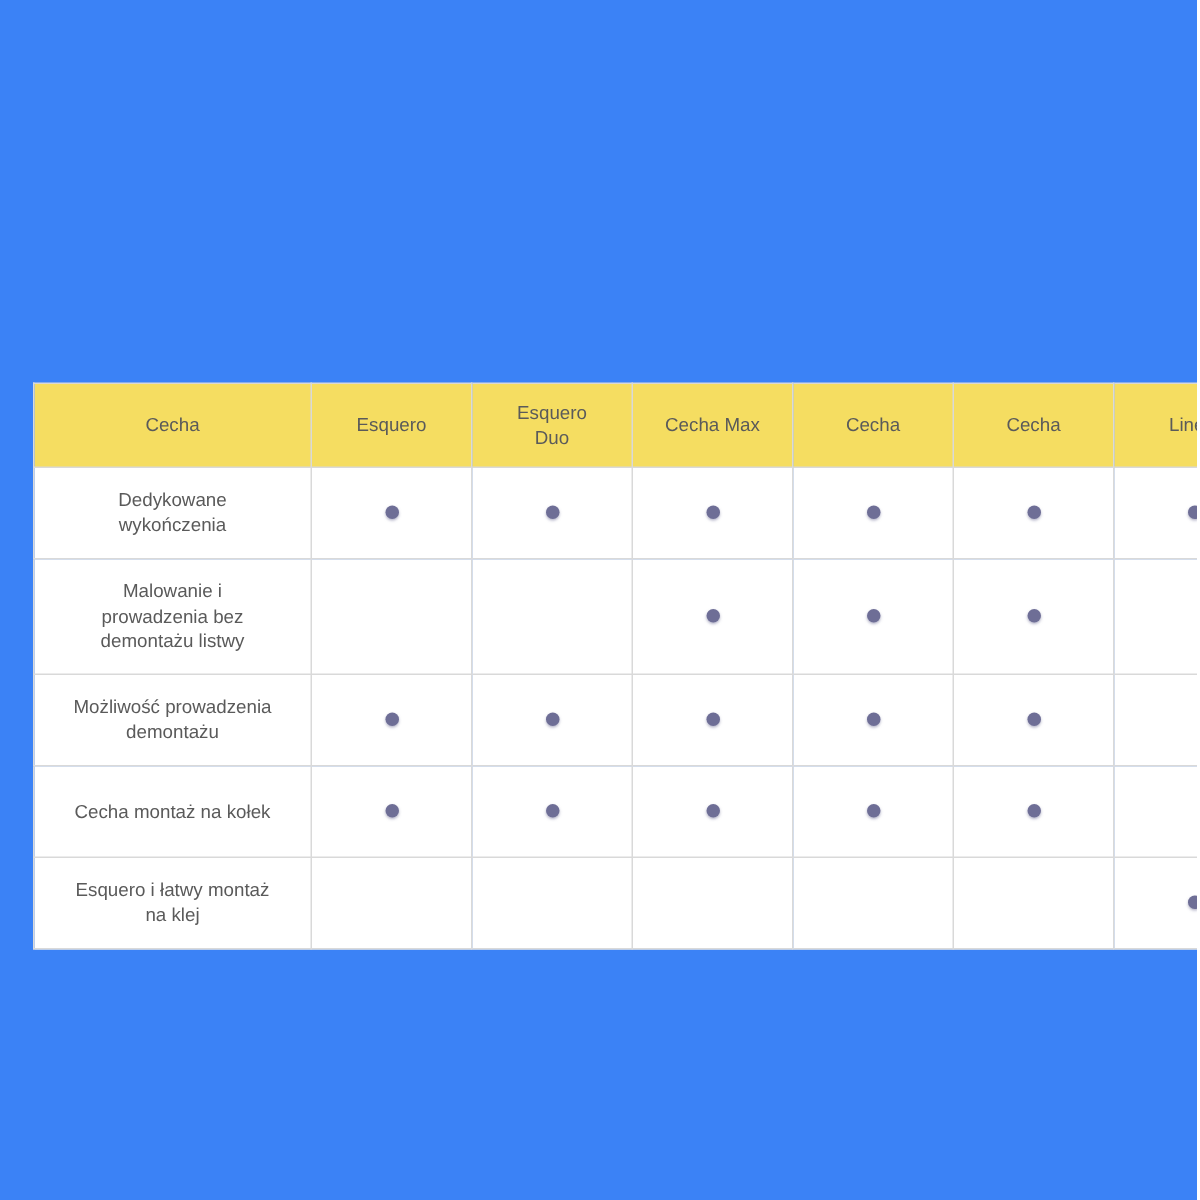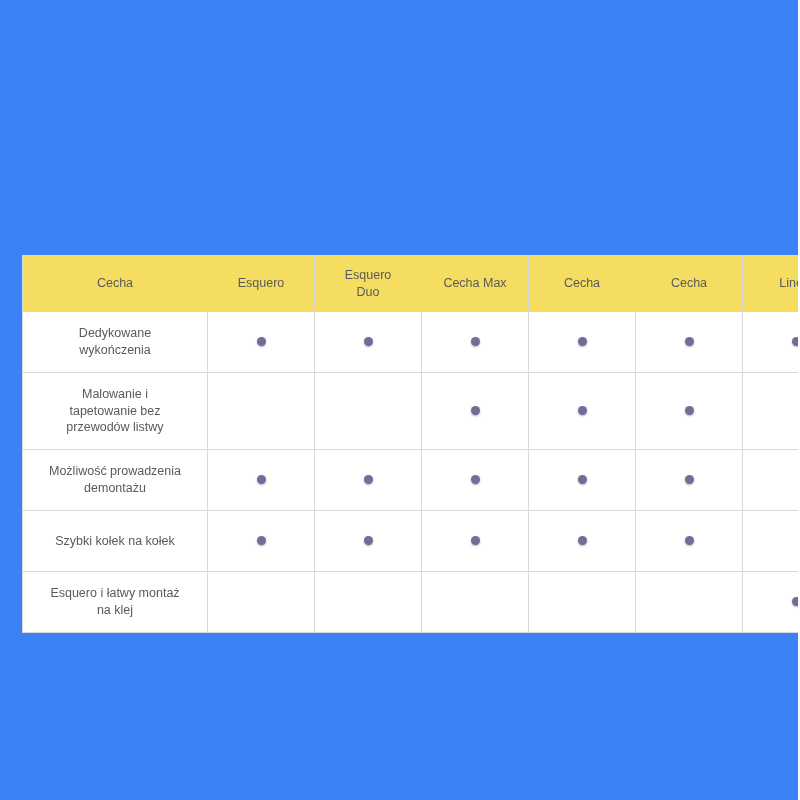--- a/index.html
+++ b/index.html
@@ -127,22 +127,22 @@
           <td class="mark-cell"><span class="dot"></span></td>
           <td class="mark-cell"><span class="dot"></span></td>
           <td class="mark-cell"><span class="dot"></span></td>
           <td class="mark-cell"><span class="dot"></span></td>
           <td class="mark-cell"><span class="dot"></span></td>
         </tr>
 
         <tr class="row-h2">
           <td class="feature-cell">
             <span>Malowanie i</span><br>
-            <span>tapetowanie bez</span><br>
-            <span>przewodów listwy</span>
+            <span>prowadzenia bez</span><br>
+            <span>demontażu listwy</span>
           </td>
           <td class="mark-cell"></td>
           <td class="mark-cell"></td>
           <td class="mark-cell"><span class="dot"></span></td>
           <td class="mark-cell"><span class="dot"></span></td>
           <td class="mark-cell"><span class="dot"></span></td>
           <td class="mark-cell"></td>
         </tr>
 
         <tr class="row-h1">
@@ -153,21 +153,21 @@
           <td class="mark-cell"><span class="dot"></span></td>
           <td class="mark-cell"><span class="dot"></span></td>
           <td class="mark-cell"><span class="dot"></span></td>
           <td class="mark-cell"><span class="dot"></span></td>
           <td class="mark-cell"><span class="dot"></span></td>
           <td class="mark-cell"></td>
         </tr>
 
         <tr class="row-h1">
           <td class="feature-cell">
-            <span>Szybki kołek na kołek</span>
+            <span>Cecha montaż na kołek</span>
           </td>
           <td class="mark-cell"><span class="dot"></span></td>
           <td class="mark-cell"><span class="dot"></span></td>
           <td class="mark-cell"><span class="dot"></span></td>
           <td class="mark-cell"><span class="dot"></span></td>
           <td class="mark-cell"><span class="dot"></span></td>
           <td class="mark-cell"></td>
         </tr>
 
         <tr class="row-h1">

